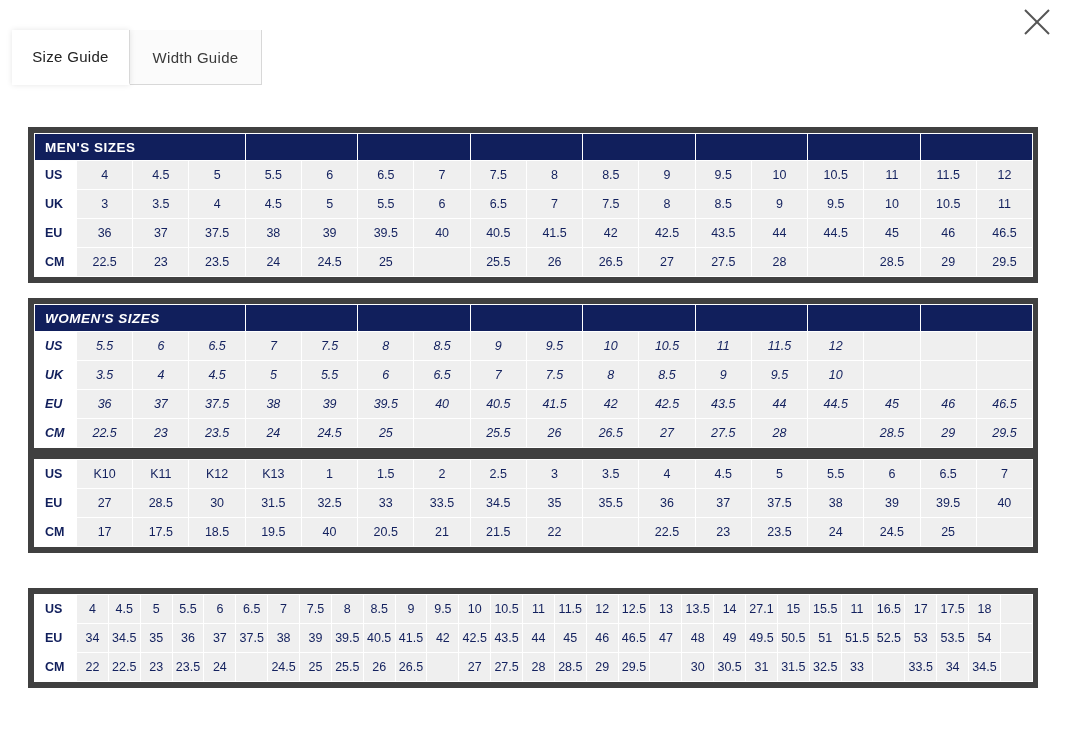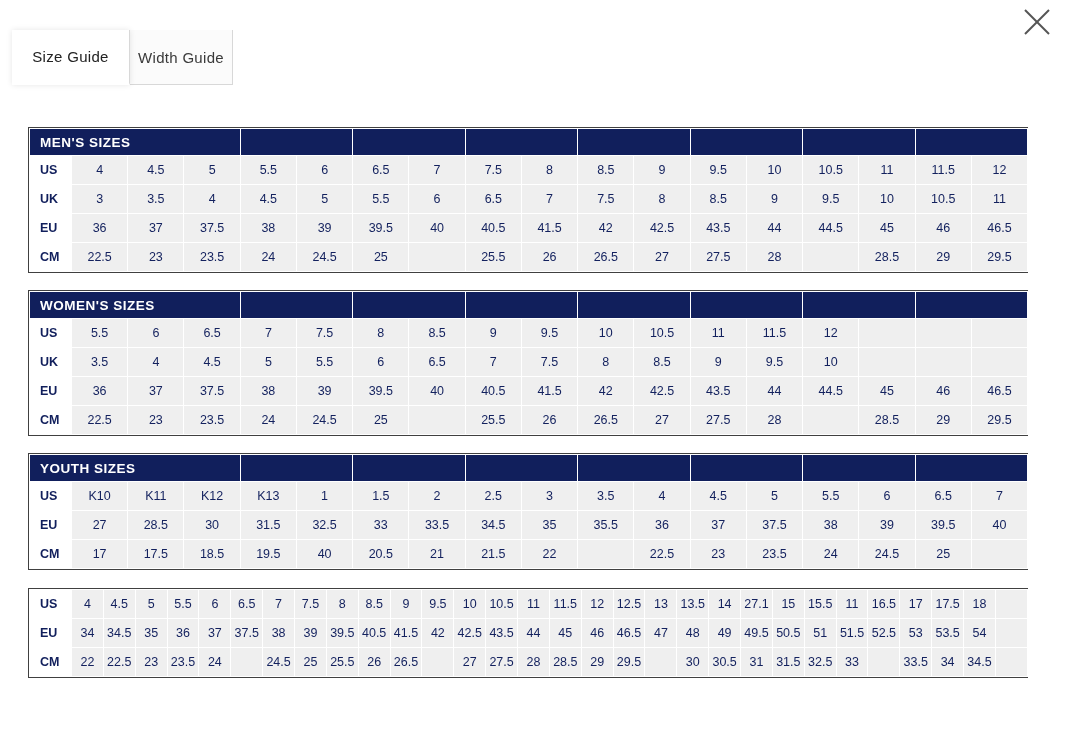--- a/index.html
+++ b/index.html
@@ -58,42 +58,42 @@
   .tab-1 {
     left: 0px;
     width: 118px;
     border-right: 1px solid #d8d8d8;
     border-bottom: 2px solid #ffffff;
     box-shadow: 0 0 6px rgba(0,0,0,0.10);
     z-index: 3;
   }
   .tab-2 {
     left: 118px;
-    width: 103px;
+    width: 132px;
     background: #fbfbfb;
     border-right: 1px solid #d8d8d8;
     border-bottom: 1px solid #d8d8d8;
     color: #3a3a3a;
     z-index: 2;
   }
 
   .panel {
     position: absolute;
     left: 0;
     top: 85px;
     width: 1071px;
     height: 666px;
     background: #ffffff;
   }
 
   .table-block {
     position: absolute;
     left: 28px;
     width: 998px;
-    border: 1px solid #404040;
+    border: 6px solid #404040;
   }
   table.size-table {
     border-collapse: collapse;
     width: 998px;
     table-layout: fixed;
   }
   table.size-table td {
     border: 1px solid #ffffff;
     text-align: center;
     font-size: 12.5px;
@@ -120,21 +120,21 @@
     background: #ffffff;
     color: #111f5c;
     font-weight: bold;
     font-size: 12.5px;
     text-align: left;
     padding-left: 10px;
   }
   table.size-table td.empty { background: #efefef; }
 
   .blk-mens    { top: 42px; }
-  .blk-womens  { top: 205px; }
+  .blk-womens  { top: 213px; font-style: italic; }
   .blk-youth   { top: 368px; }
   .blk-wrestl  { top: 503px; }
 </style>
 </head>
 <body>
 
 <div class="modal">
 
   <div class="close-btn">
     <svg width="40" height="40" viewBox="0 0 40 40" aria-hidden="true">
@@ -404,30 +404,20 @@
             <col style="width: 56.2353px;">
             <col style="width: 56.2353px;">
             <col style="width: 56.2353px;">
             <col style="width: 56.2353px;">
             <col style="width: 56.2353px;">
             <col style="width: 56.2353px;">
             <col style="width: 56.2353px;">
             <col style="width: 56.2353px;">
           </colgroup>
           <tbody>
-            <tr class="head-row">
-              <td class="title-cell" colspan="4">YOUTH SIZES</td>
-              <td colspan="2">&nbsp;</td>
-              <td colspan="2">&nbsp;</td>
-              <td colspan="2">&nbsp;</td>
-              <td colspan="2">&nbsp;</td>
-              <td colspan="2">&nbsp;</td>
-              <td colspan="2">&nbsp;</td>
-              <td colspan="2">&nbsp;</td>
-            </tr>
             <tr>
               <td class="rowlabel">US</td>
               <td>K10</td>
               <td>K11</td>
               <td>K12</td>
               <td>K13</td>
               <td>1</td>
               <td>1.5</td>
               <td>2</td>
               <td>2.5</td>

